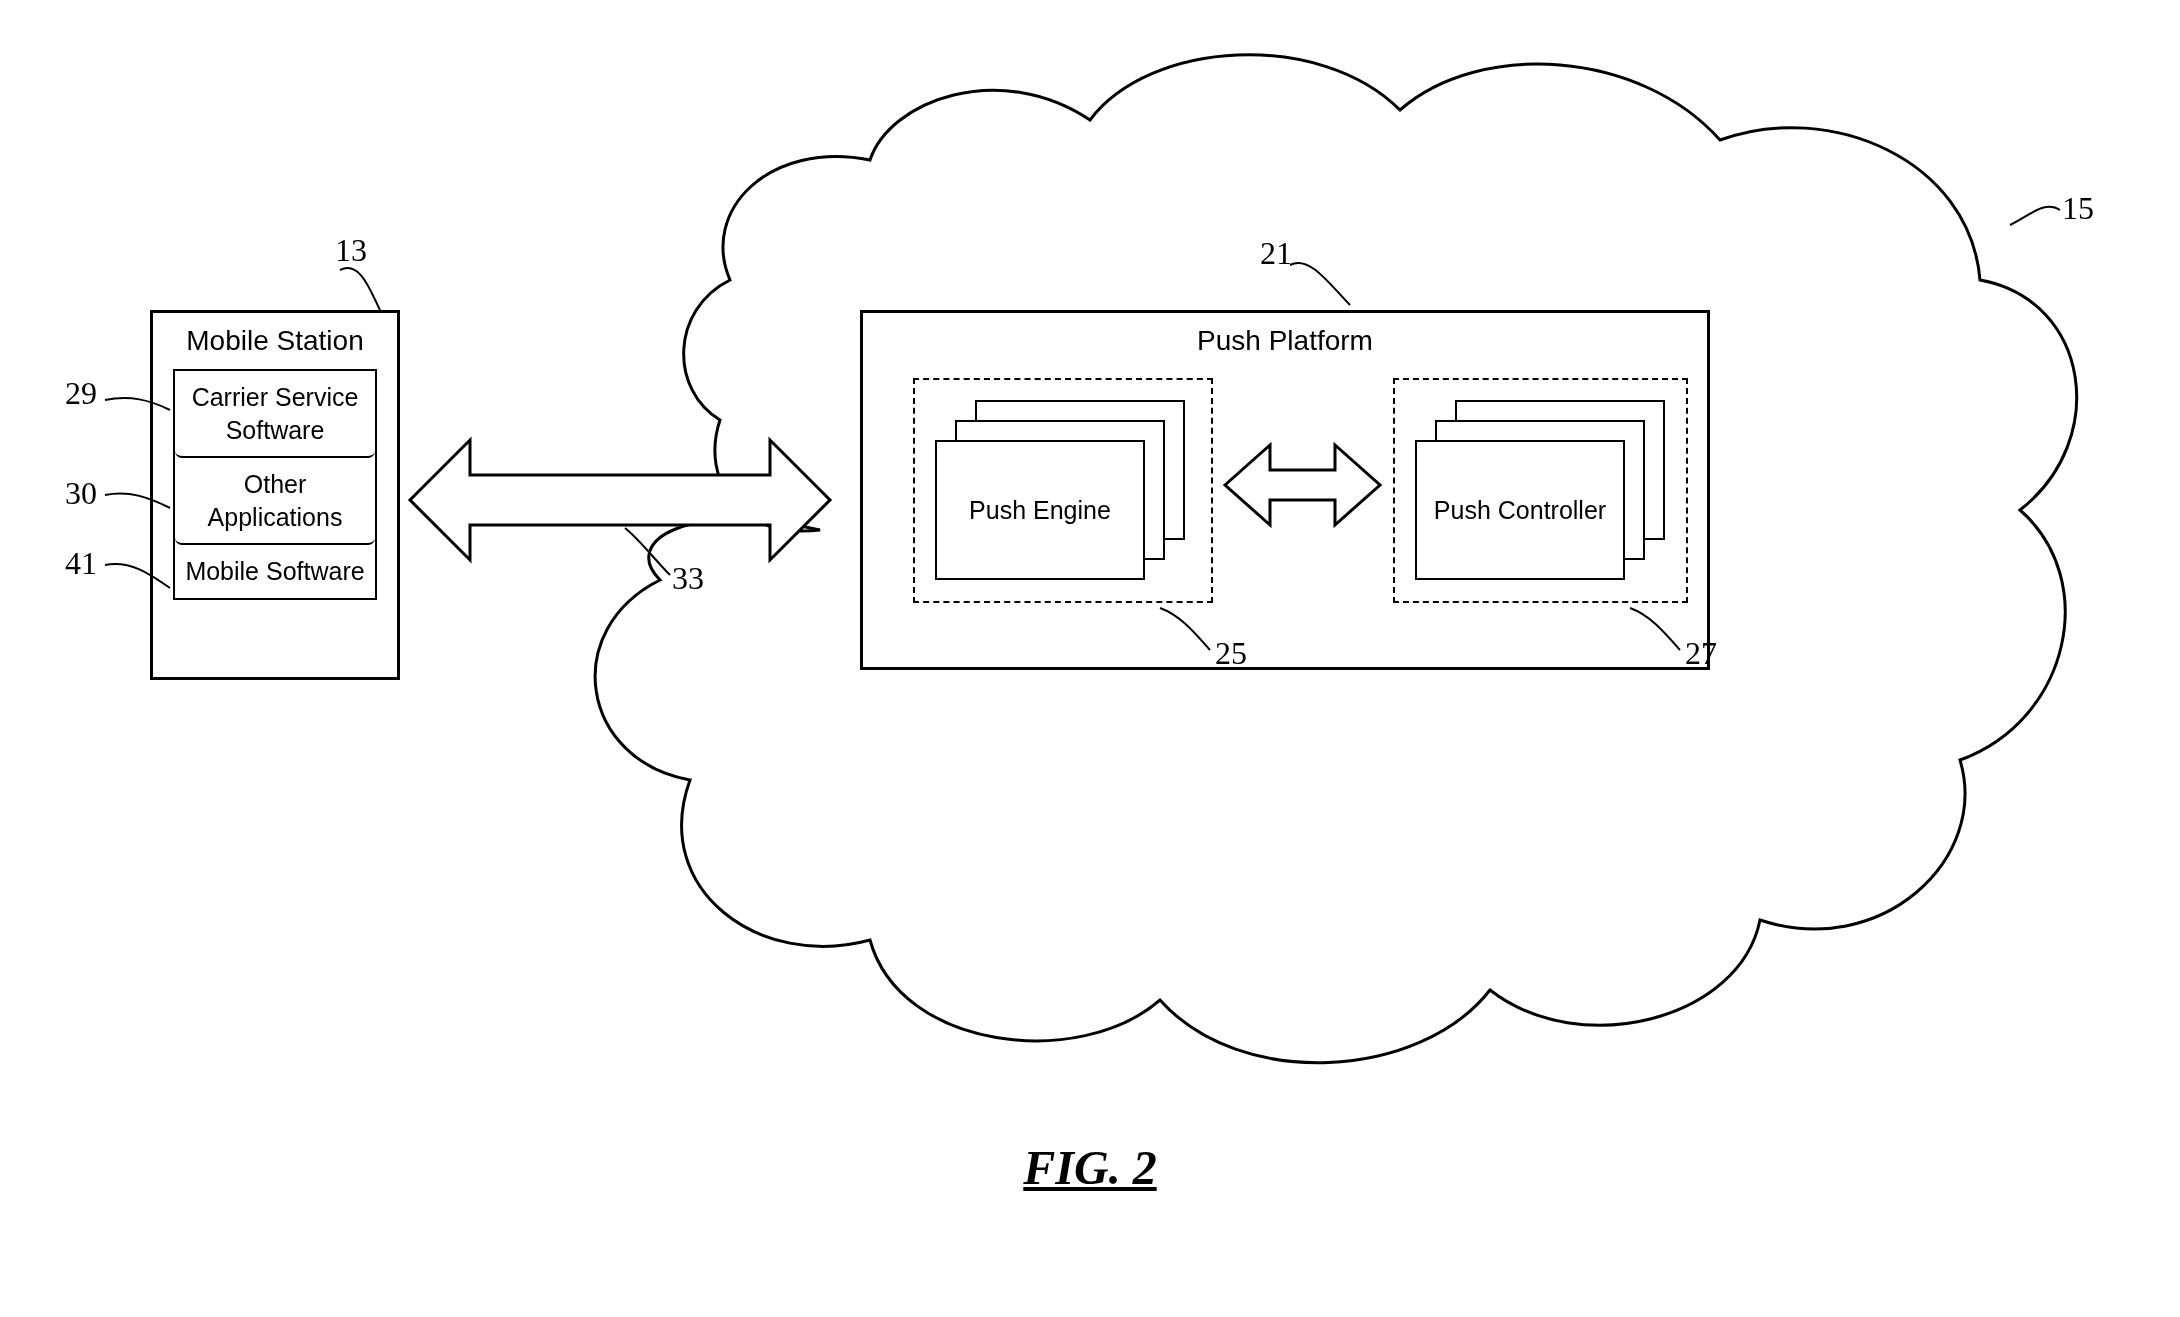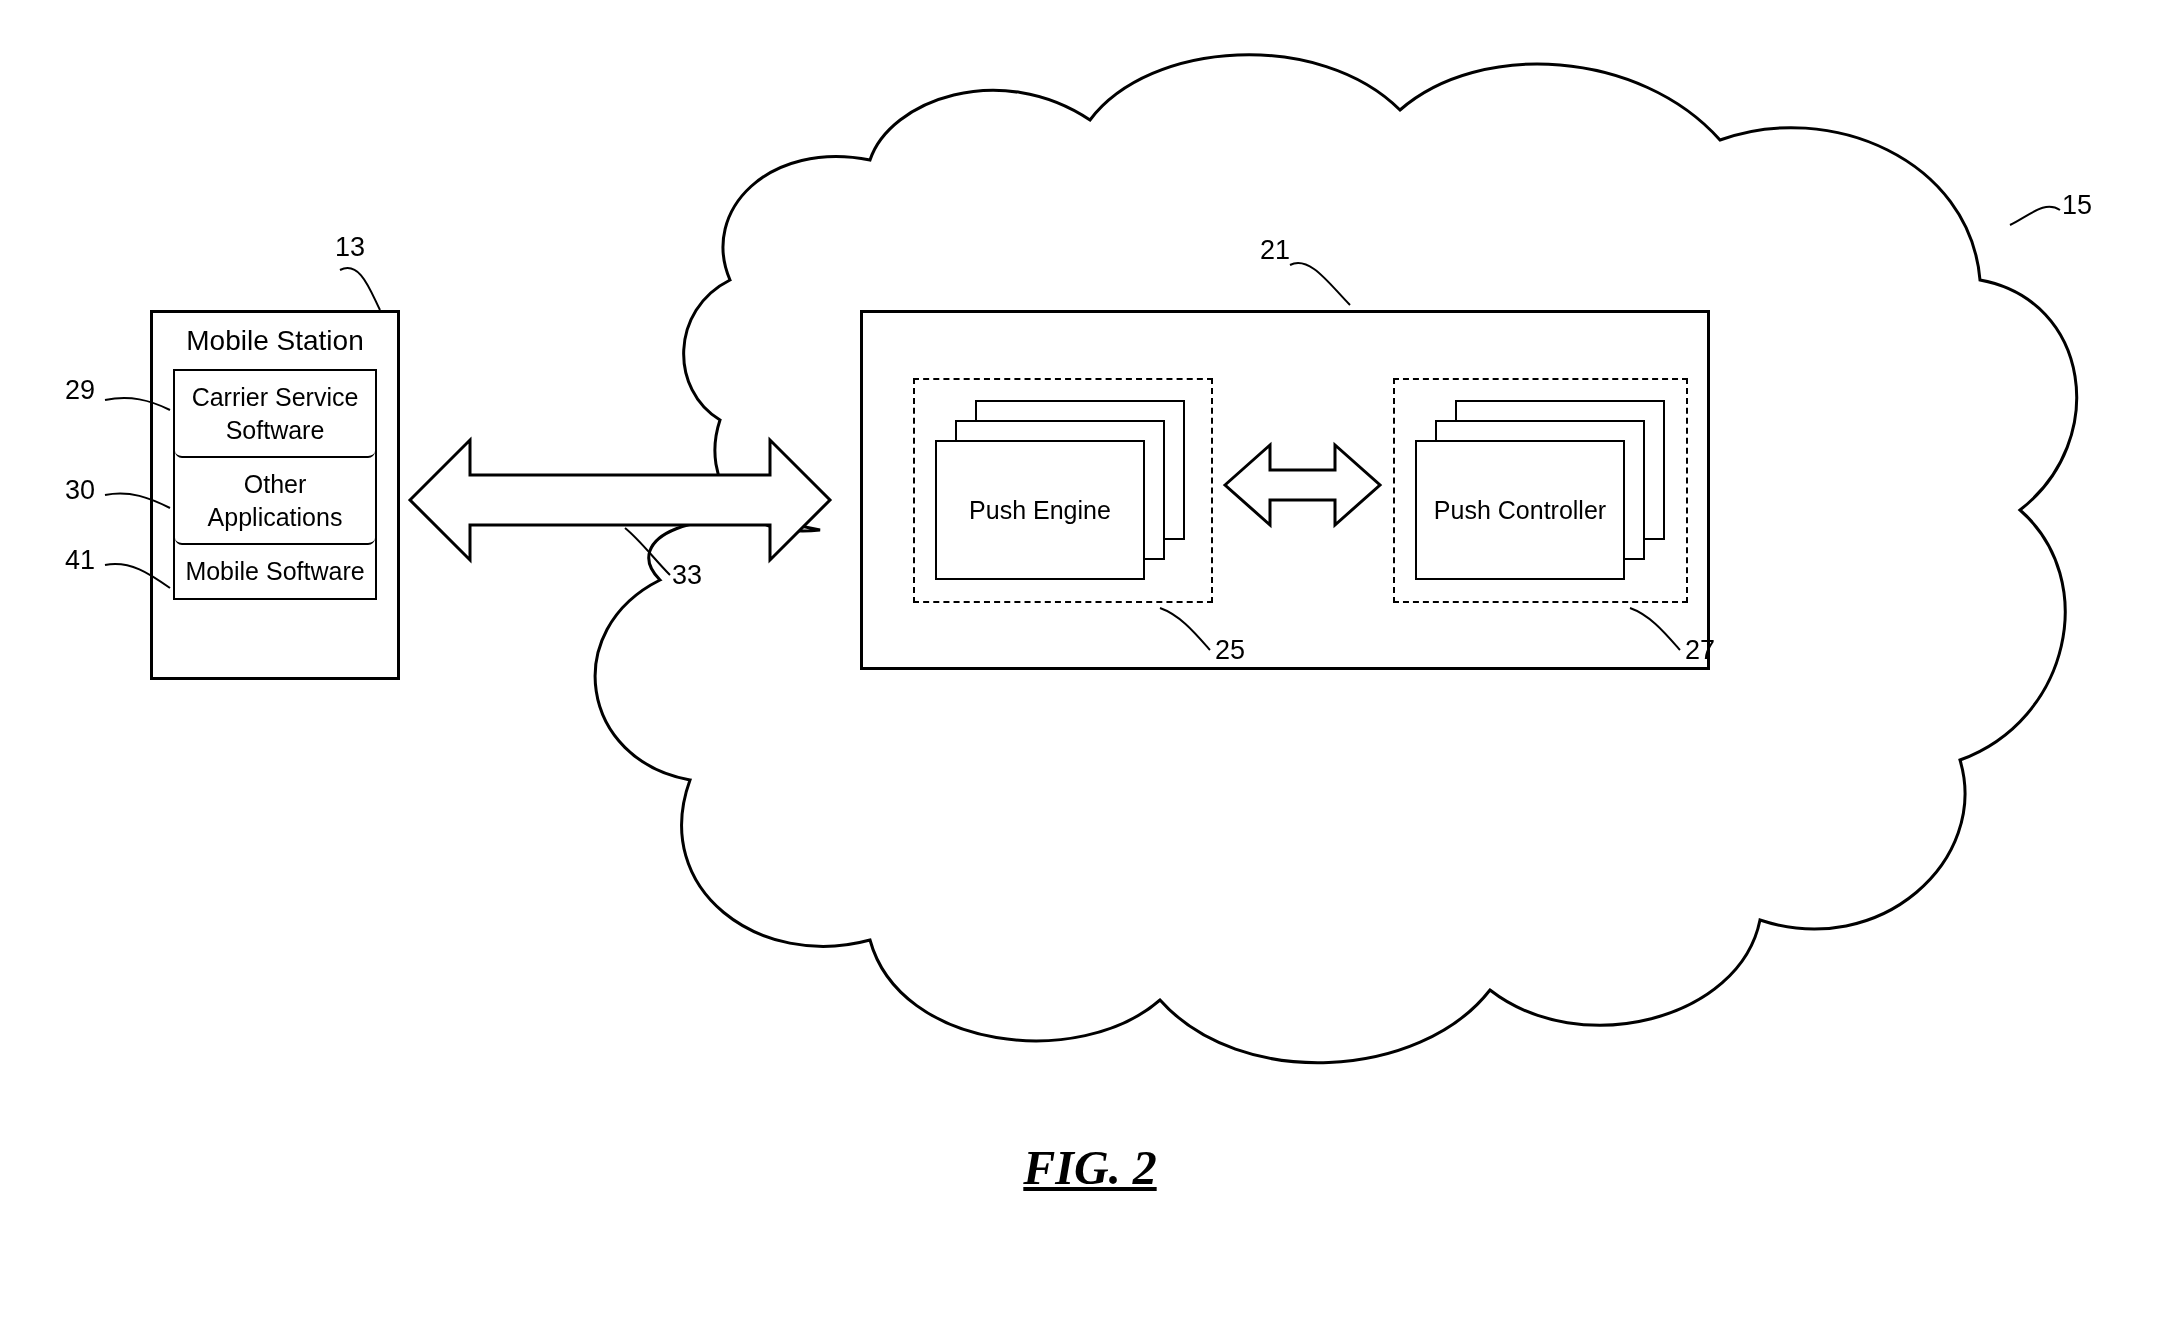--- a/index.html
+++ b/index.html
@@ -103,22 +103,22 @@
       top: 40px;
       display: flex;
       align-items: center;
       justify-content: center;
       font-size: 25px;
       text-align: left;
       line-height: 1.3;
     }
     .ref-num {
       position: absolute;
-      font-size: 27px;
-      font-family: Liberation Sans, sans-serif;
+      font-size: 32px;
+      font-family: Liberation Serif, serif;
     }
     .figure-caption {
       position: absolute;
       left: 0;
       width: 100%;
       top: 1140px;
       text-align: center;
       font-size: 48px;
       font-weight: bold;
       font-style: italic;
@@ -160,20 +160,21 @@
   <div class="mobile-station-box">
     <div class="mobile-station-title">Mobile Station</div>
     <div class="mobile-inner-box">
       <div class="mobile-row mobile-row-border">Carrier Service Software</div>
       <div class="mobile-row mobile-row-border">Other Applications</div>
       <div class="mobile-row">Mobile Software</div>
     </div>
   </div>
 
   <div class="push-platform-box">
+    <div class="push-platform-title">Push Platform</div>
 
     <div class="dashed-box push-engine-dashed">
       <div class="stack-container">
         <div class="stack-box stack-back"></div>
         <div class="stack-box stack-mid"></div>
         <div class="stack-box stack-front">Push Engine</div>
       </div>
     </div>
 
     <div class="dashed-box push-controller-dashed">

